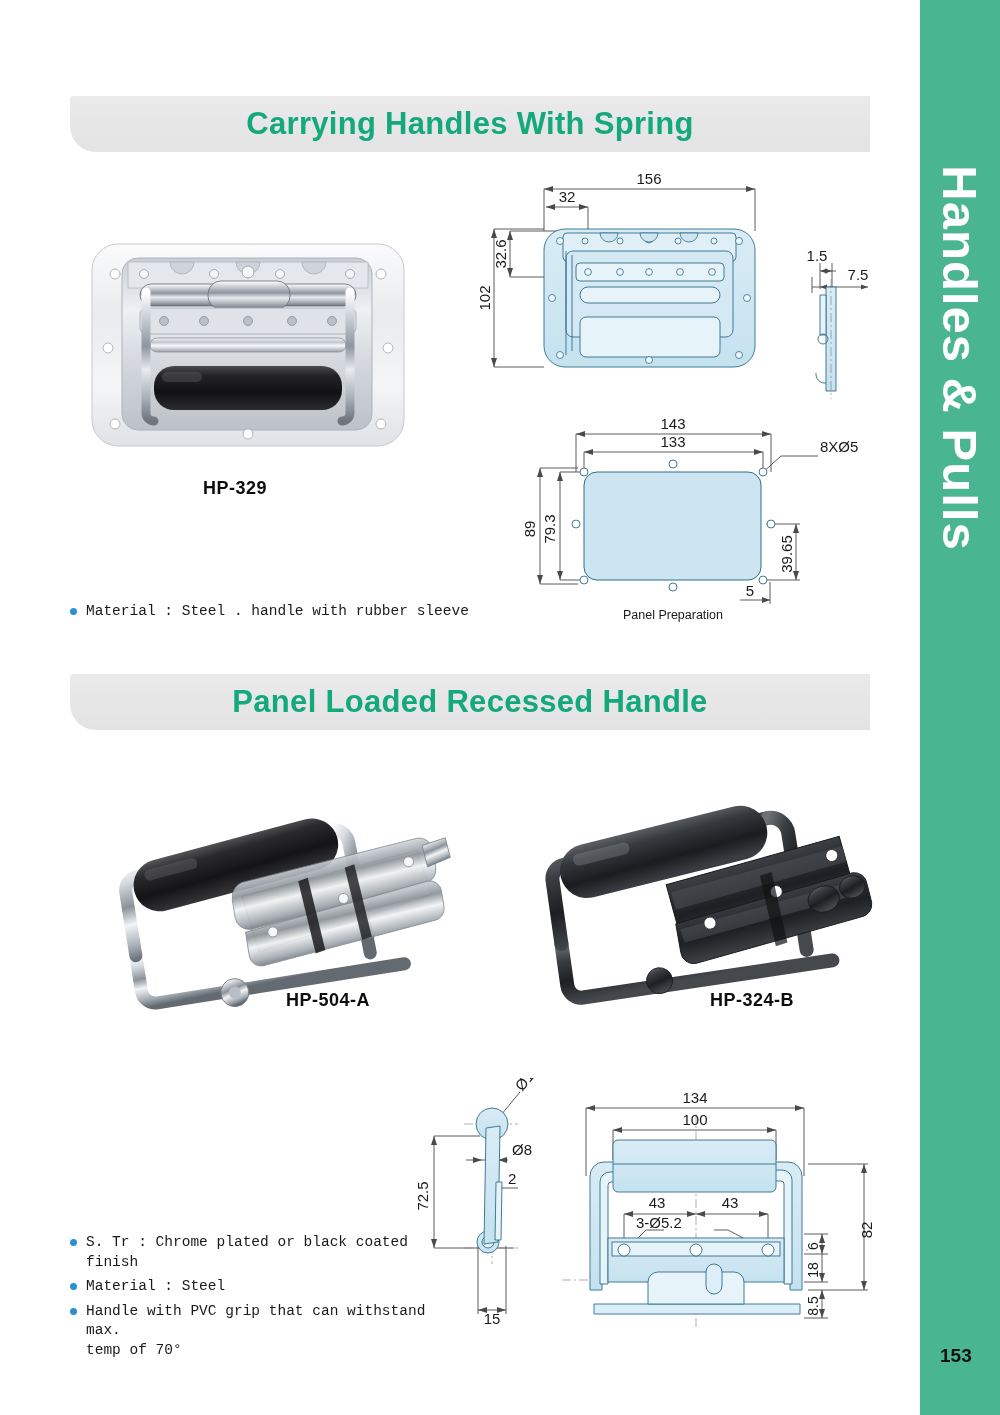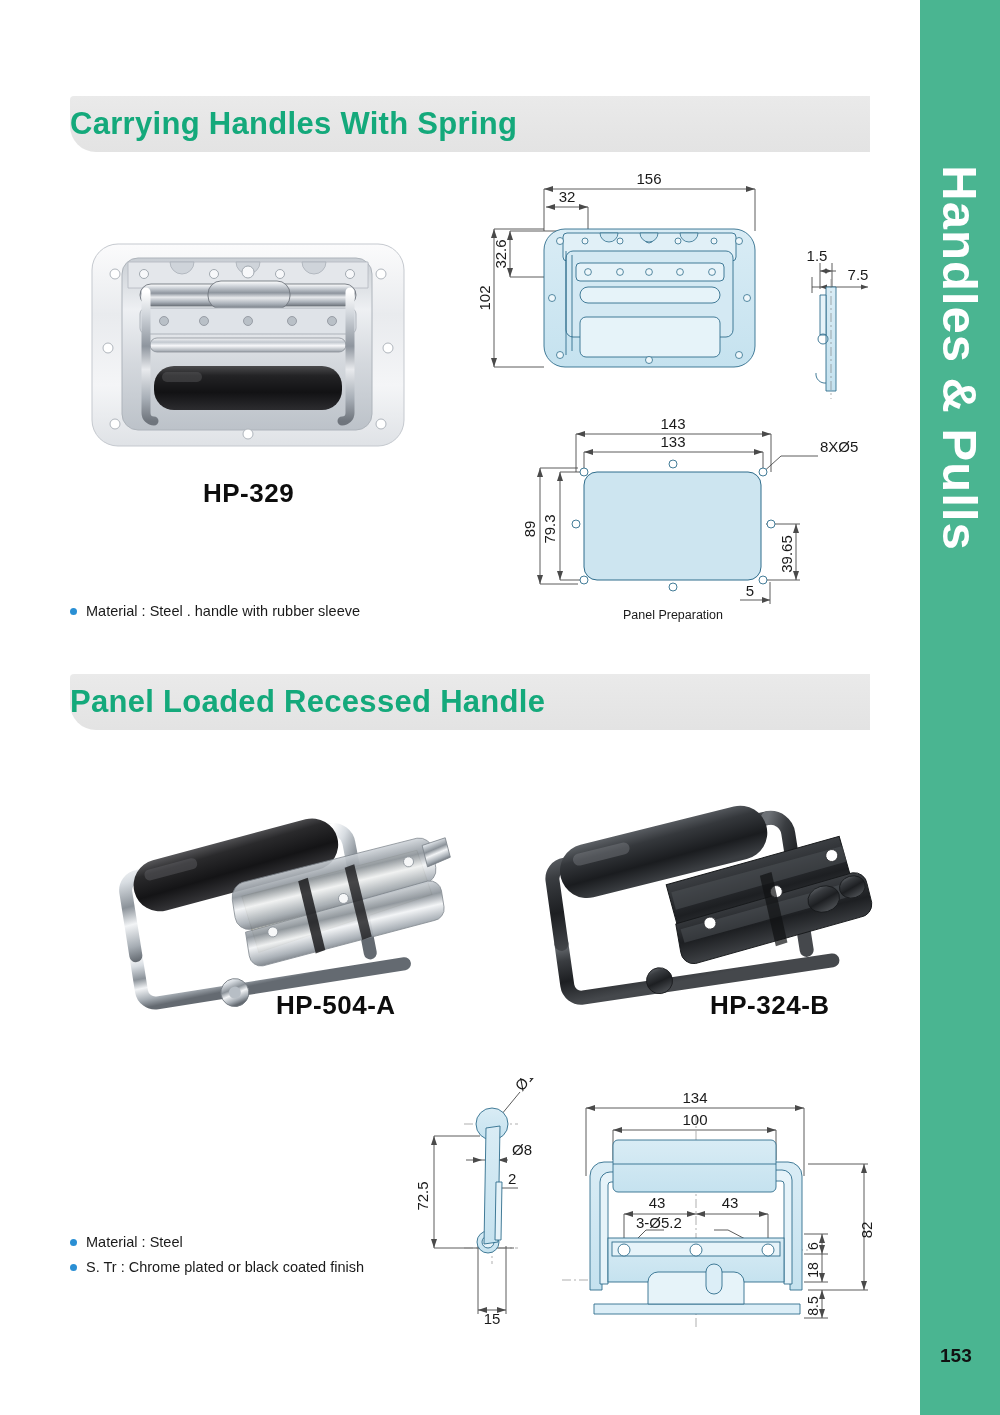--- a/index.html
+++ b/index.html
@@ -55,36 +55,37 @@
   .section-header {
     position: absolute;
     left: 70px;
     width: 800px;
     height: 56px;
     background: linear-gradient(to bottom, #eaeaea 0%, #e6e6e6 55%, #e3e3e3 100%);
     border-bottom-left-radius: 26px;
     border-top-left-radius: 4px;
     display: flex;
     align-items: center;
+    justify-content: center;
   }
   .section-header .title {
     color: #14a97b;
     font-size: 31px;
     font-weight: bold;
     letter-spacing: 0.3px;
   }
   #hdr1 { top: 96px; }
   #hdr2 { top: 674px; }
 
   
   .photo { position: absolute; }
 
   .prod-label {
     position: absolute;
-    font-size: 26px;
+    font-size: 18px;
     font-weight: bold;
     color: #0d0d0d;
     letter-spacing: 0.5px;
   }
 
   
   .bullets { position: absolute; }
   .bullet-row {
     display: flex;
     align-items: flex-start;
@@ -94,21 +95,21 @@
     color: #1a1a1a;
   }
   .bullet-dot {
     width: 7px;
     height: 7px;
     border-radius: 50%;
     background: #2a8fd4;
     margin: 6px 9px 0 0;
     flex: 0 0 auto;
   }
-  .bullet-text { white-space: pre-line; }
+  .bullet-text { white-space: pre-line; font-family: Liberation Mono, monospace; }
 
   
   .tech { position: absolute; }
   svg text {
     font-family: "Liberation Sans", sans-serif;
     fill: #1a1a1a;
   }
 </style>
 </head>
 <body>
@@ -441,21 +442,21 @@
           <circle cx="320" cy="110" r="5"></circle>
         </g>
 
         <path d="M336,96 L360,92 L362,112 L338,118 Z" fill="url(#chromeA)" stroke="#7d848b" stroke-width="0.8"></path>
 
         <circle cx="128" cy="212" r="14" fill="url(#chromeA)" stroke="#6f757d" stroke-width="0.8"></circle>
         <circle cx="128" cy="212" r="6" fill="#b7bec5"></circle>
       </g>
     </svg>
   </div>
-  <div class="prod-label" style="left:276px; top:990px;">HP-504-A</div>
+  <div class="prod-label" style="left:286px; top:990px;">HP-504-A</div>
 
   <div class="photo" style="left:536px; top:772px;">
     <svg width="360" height="245" viewBox="0 0 360 245">
       <defs>
         <linearGradient id="blackB" x1="0" y1="0" x2="0.3" y2="1">
           <stop offset="0%" stop-color="#6d7176"></stop>
           <stop offset="28%" stop-color="#3a3d41"></stop>
           <stop offset="62%" stop-color="#1d1f22"></stop>
           <stop offset="100%" stop-color="#45484c"></stop>
         </linearGradient>
@@ -491,25 +492,30 @@
         <ellipse cx="316" cy="134" rx="13" ry="11" fill="url(#blackB)" stroke="#16181a" stroke-width="0.8" transform="rotate(-8 316 134)"></ellipse>
         <circle cx="112" cy="200" r="13" fill="url(#blackB)" stroke="#16181a" stroke-width="0.8"></circle>
       </g>
     </svg>
   </div>
   <div class="prod-label" style="left:710px; top:990px;">HP-324-B</div>
 
   <div class="bullets" style="left:70px; top:1233px; width:380px;">
     <div class="bullet-row">
       <span class="bullet-dot"></span>
+      <span class="bullet-text">S. Tr : Chrome plated or black coated finish</span>
+    </div>
+    <div class="bullet-row">
+      <span class="bullet-dot"></span>
       <span class="bullet-text">Material : Steel</span>
     </div>
     <div class="bullet-row">
       <span class="bullet-dot"></span>
-      <span class="bullet-text">S. Tr : Chrome plated or black coated finish</span>
+      <span class="bullet-text">Handle with PVC grip that can withstand max.
+temp of 70°</span>
     </div>
   </div>
 
   <div class="tech" style="left:408px; top:1078px;">
     <svg width="485" height="265" viewBox="0 0 485 265">
       <defs>
         <linearGradient id="tblue2" x1="0" y1="0" x2="0" y2="1">
           <stop offset="0%" stop-color="#d9ecf5"></stop>
           <stop offset="100%" stop-color="#c5e2ef"></stop>
         </linearGradient>

